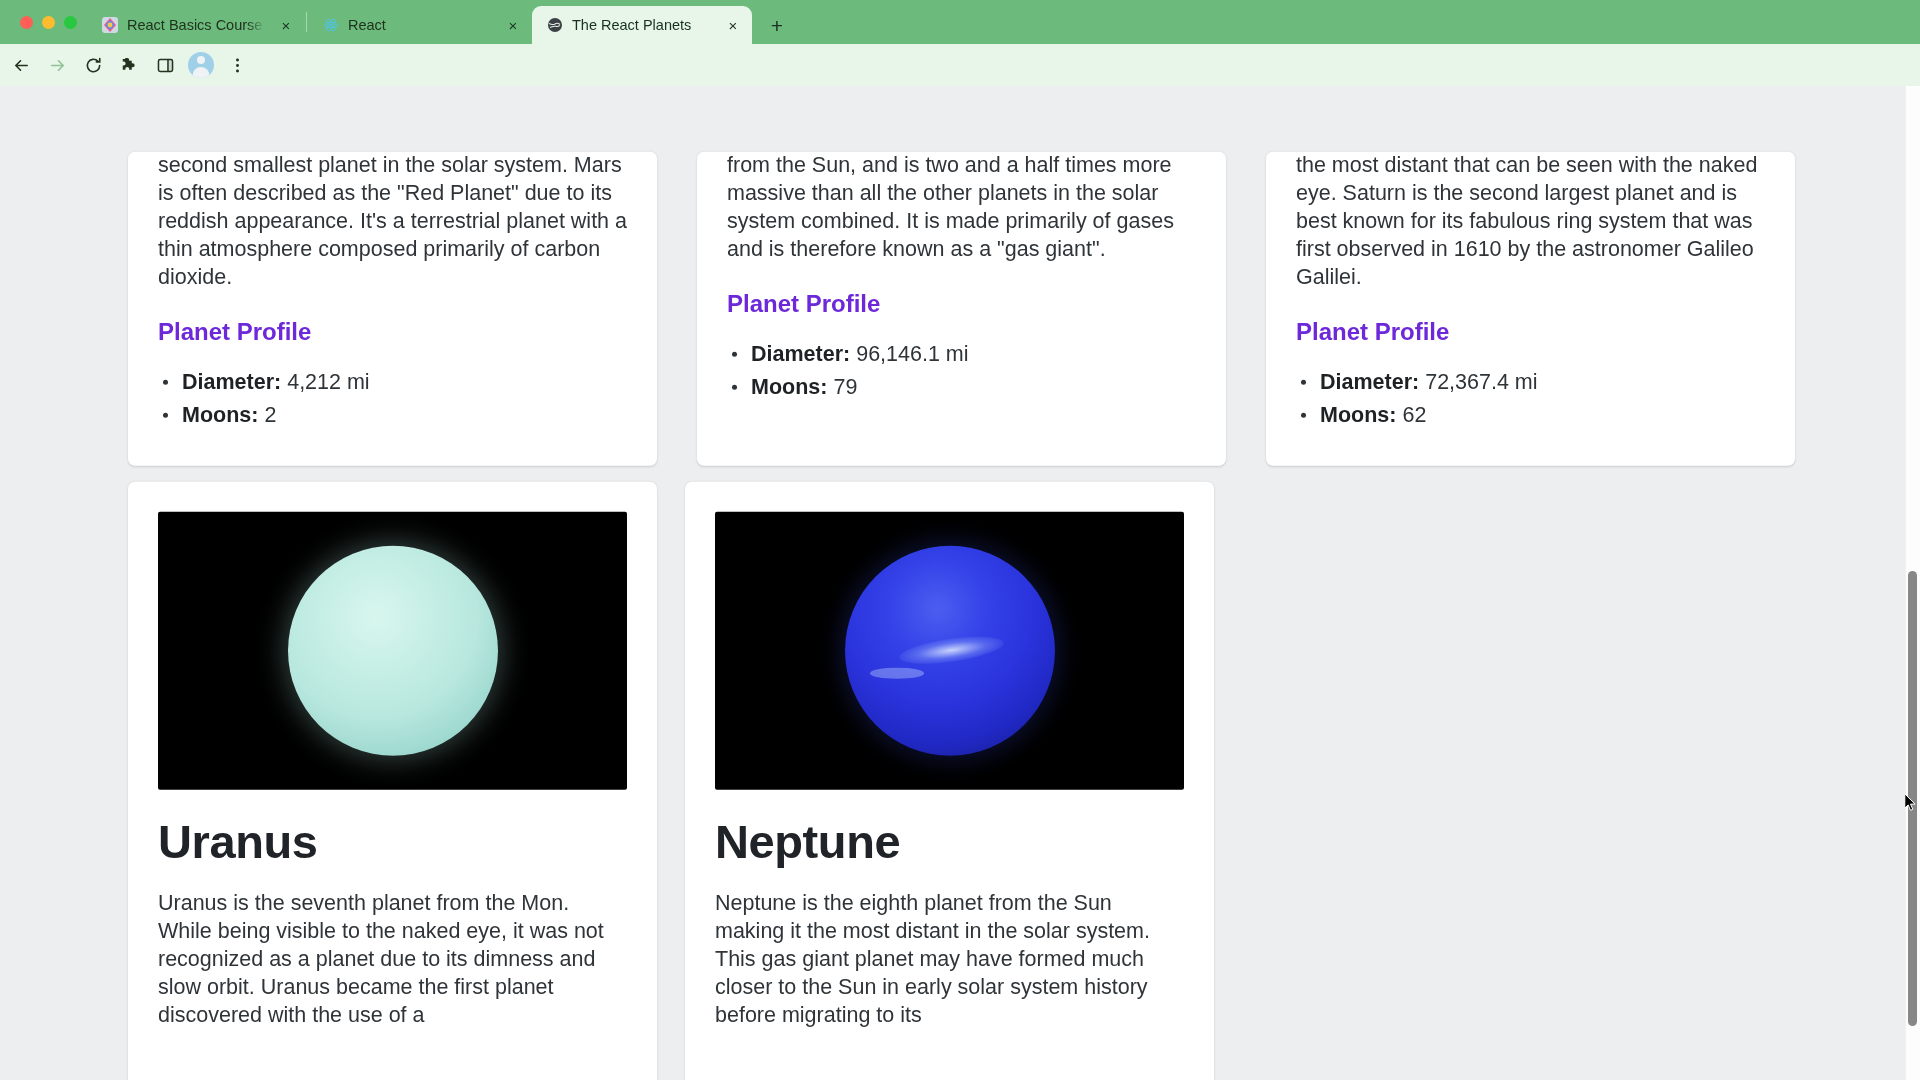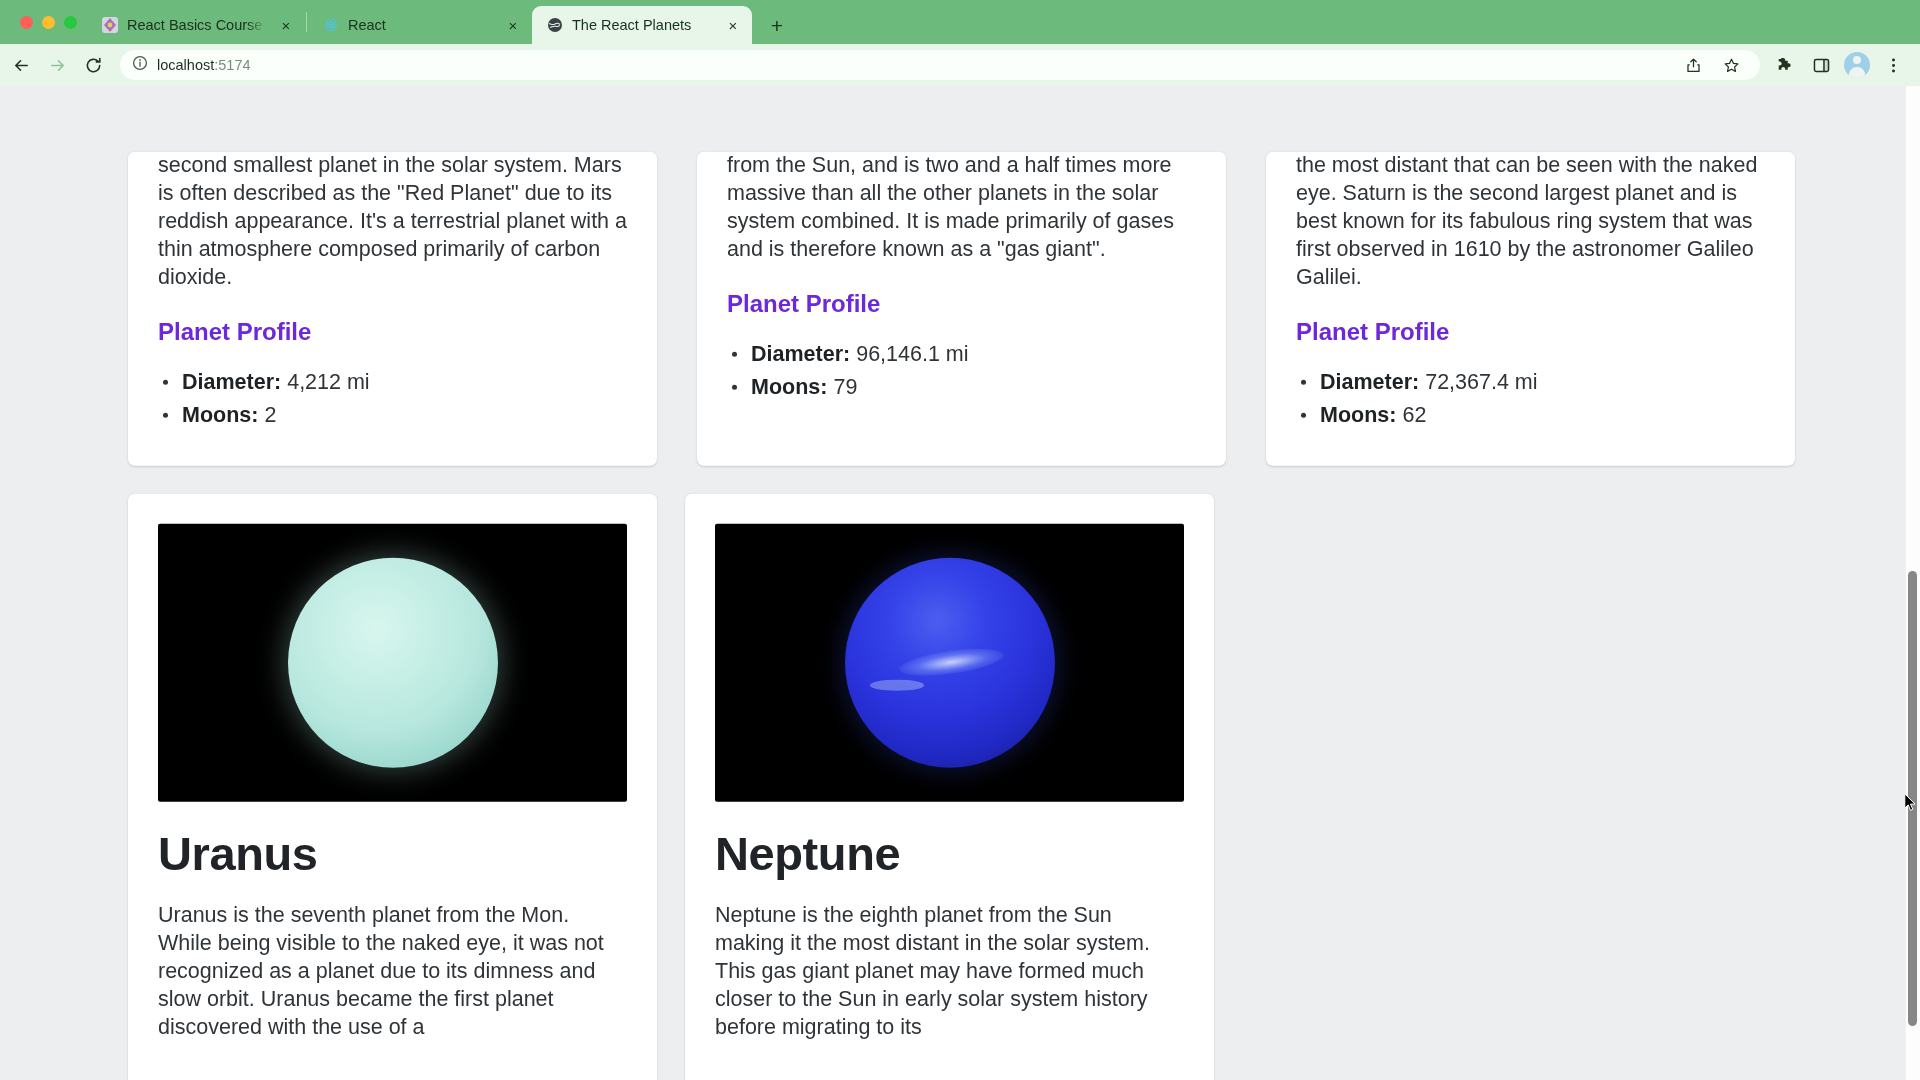--- a/index.html
+++ b/index.html
@@ -319,43 +319,20 @@
         <path d="M4 10h12M11 5l5 5-5 5"></path>
       </svg>
     </div>
     <div class="tb-btn">
       <svg width="19" height="19" viewBox="0 0 20 20" fill="none" stroke="#23331f" stroke-width="1.7" stroke-linecap="round">
         <path d="M16.5 10a6.5 6.5 0 1 1-1.9-4.6"></path>
         <path d="M16.6 2.6V6.2h-3.6"></path>
       </svg>
     </div>
 
-    <div class="omnibox">
-      <span>
-        <svg width="16" height="16" viewBox="0 0 16 16" fill="none" stroke="#4c5b4e" stroke-width="1.3">
-          <circle cx="8" cy="8" r="6.4"></circle>
-          <path d="M8 7.2v4.1" stroke-linecap="round"></path>
-          <circle cx="8" cy="4.9" r="0.85" fill="#4c5b4e" stroke="none"></circle>
-        </svg>
-      </span>
-      <span class="omni-url"><b>localhost</b><span>:5174</span></span>
-      <span class="omni-right">
-        <span class="tb-btn">
-          <svg width="17" height="17" viewBox="0 0 20 20" fill="none" stroke="#23331f" stroke-width="1.5" stroke-linecap="round" stroke-linejoin="round">
-            <path d="M10 2.5v9M6.8 5.6L10 2.5l3.2 3.1"></path>
-            <path d="M5 9.2H3.5v7.8h13V9.2H15"></path>
-          </svg>
-        </span>
-        <span class="tb-btn">
-          <svg width="17" height="17" viewBox="0 0 20 20" fill="none" stroke="#23331f" stroke-width="1.4" stroke-linejoin="round">
-            <path d="M10 2.6l2.3 4.9 5.2.6-3.9 3.6 1.1 5.2L10 14.3l-4.7 2.6 1.1-5.2L2.5 8.1l5.2-.6z"></path>
-          </svg>
-        </span>
-      </span>
-    </div>
 
     <div class="tb-btn">
       <svg width="19" height="19" viewBox="0 0 20 20" fill="#23331f">
         <path d="M7.6 2.2c1.2 0 2.1.9 2.1 2 0 .3-.1.6-.2.9h2.9v2.8c.3-.1.6-.2.9-.2 1.2 0 2.1.9 2.1 2.1s-.9 2.1-2.1 2.1c-.3 0-.6-.1-.9-.2v2.9H9.5c.1-.3.2-.6.2-.9 0-1.2-.9-2.1-2.1-2.1s-2 .9-2 2.1c0 .3.1.6.2.9H2.9V9.7c.3.1.6.2.9.2 1.2 0 2.1-.9 2.1-2.1S5 5.7 3.8 5.7c-.3 0-.6.1-.9.2V3.1h2.7c-.1-.3-.2-.6-.2-.9 0 0 .9 0 2.2 0z"></path>
       </svg>
     </div>
     <div class="tb-btn">
       <svg width="19" height="19" viewBox="0 0 20 20" fill="none" stroke="#23331f" stroke-width="1.6">
         <rect x="2.6" y="3.6" width="14.8" height="12.8" rx="1.8"></rect>
         <path d="M12.6 3.6v12.8" stroke-width="1.6"></path>
@@ -373,21 +350,21 @@
         <circle cx="10" cy="4.3" r="1.55"></circle>
         <circle cx="10" cy="10" r="1.55"></circle>
         <circle cx="10" cy="15.7" r="1.55"></circle>
       </svg>
     </div>
   </div>
 
   <div class="viewport">
     <div class="page" style="transform: translateY(65.6875px);">
 
-      <div class="grid row-one" style="margin-bottom:28px;gap:40px;">
+      <div class="grid row-one" style="margin-bottom:16px;gap:40px;">
 
         <div class="card">
           <p class="card-text">second smallest planet in the solar system. Mars is often described as the "Red Planet" due to its reddish appearance. It's a terrestrial planet with a thin atmosphere composed primarily of carbon dioxide.</p>
           <h3 class="profile-title">Planet Profile</h3>
           <ul class="profile-list">
             <li><b>Diameter:</b> <span>4,212 mi</span></li>
             <li><b>Moons:</b> <span>2</span></li>
           </ul>
         </div>
 

